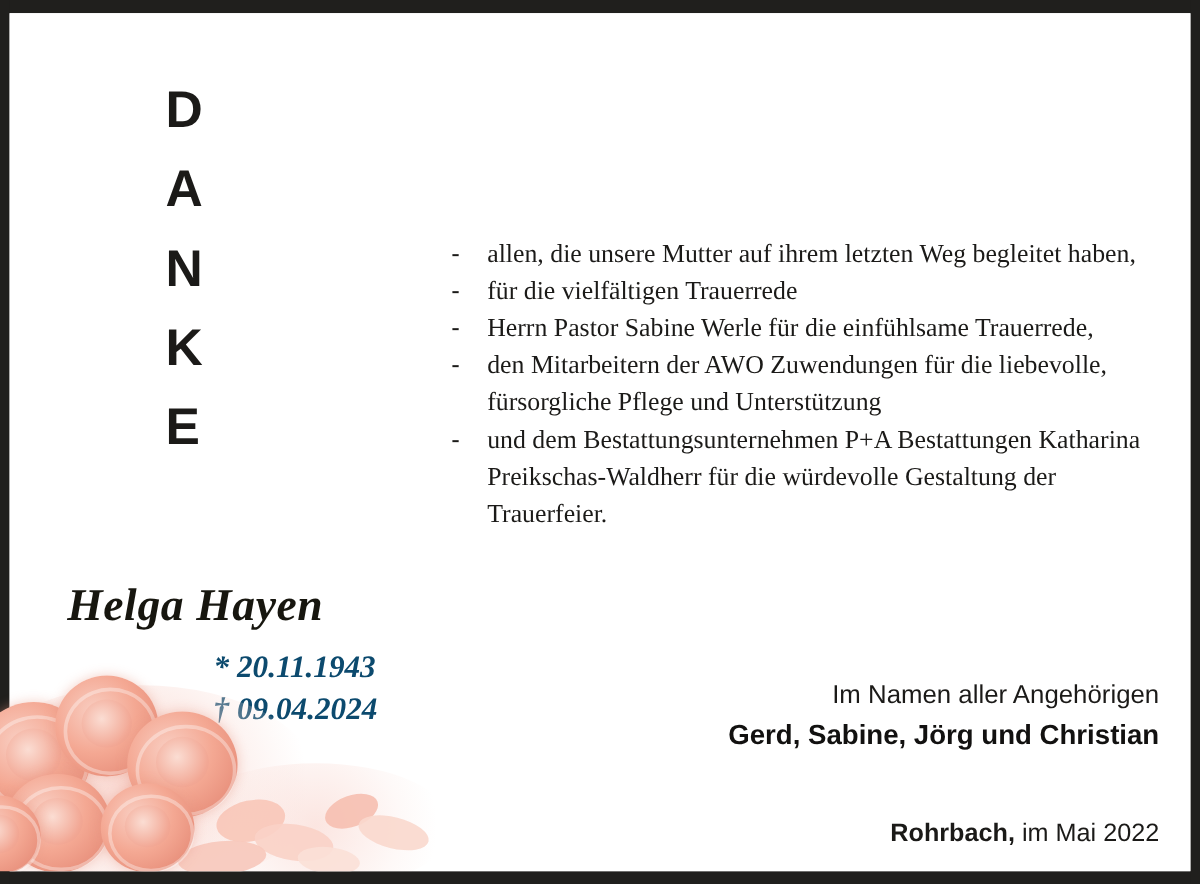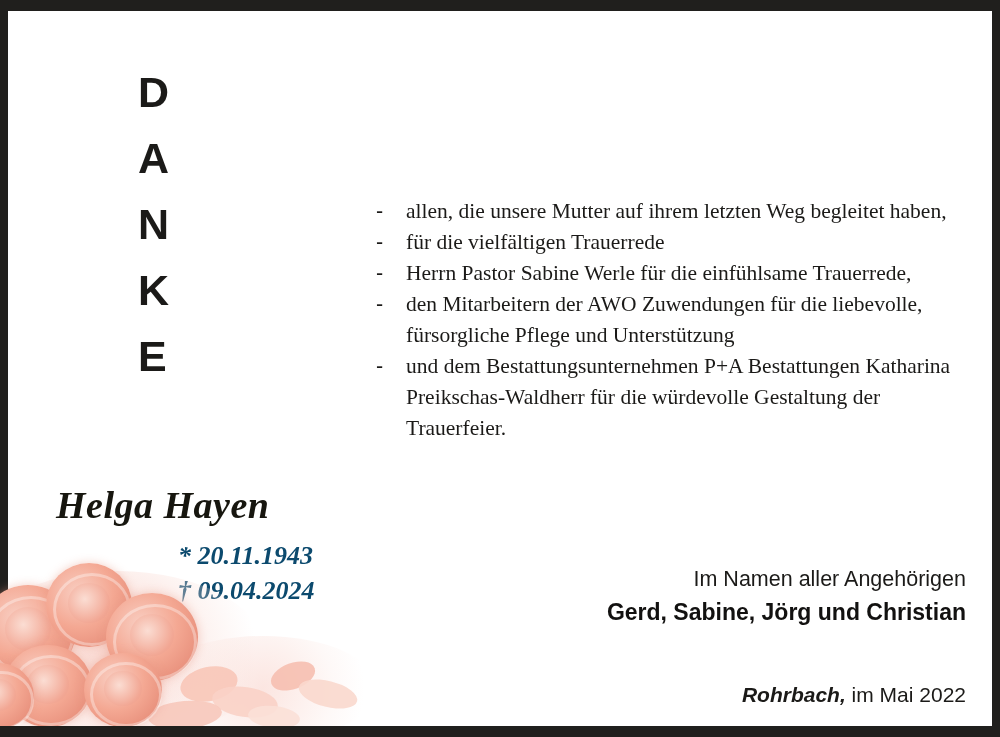--- a/index.html
+++ b/index.html
@@ -216,21 +216,21 @@
   .place {
     position: absolute;
     left: 0;
     top: 672px;
     width: 598px;
     text-align: right;
     font-family: "Liberation Sans", sans-serif;
     font-size: 21px;
     color: #1b1a18;
   }
-  .place b { font-weight: 700; font-style: italic; }
+  .place b { font-weight: 700; }
 </style>
 </head>
 <body>
 
 <div class="page">
 
   <div class="frame-top"></div>
   <div class="frame-bottom"></div>
   <div class="frame-left"></div>
   <div class="frame-right"></div>

